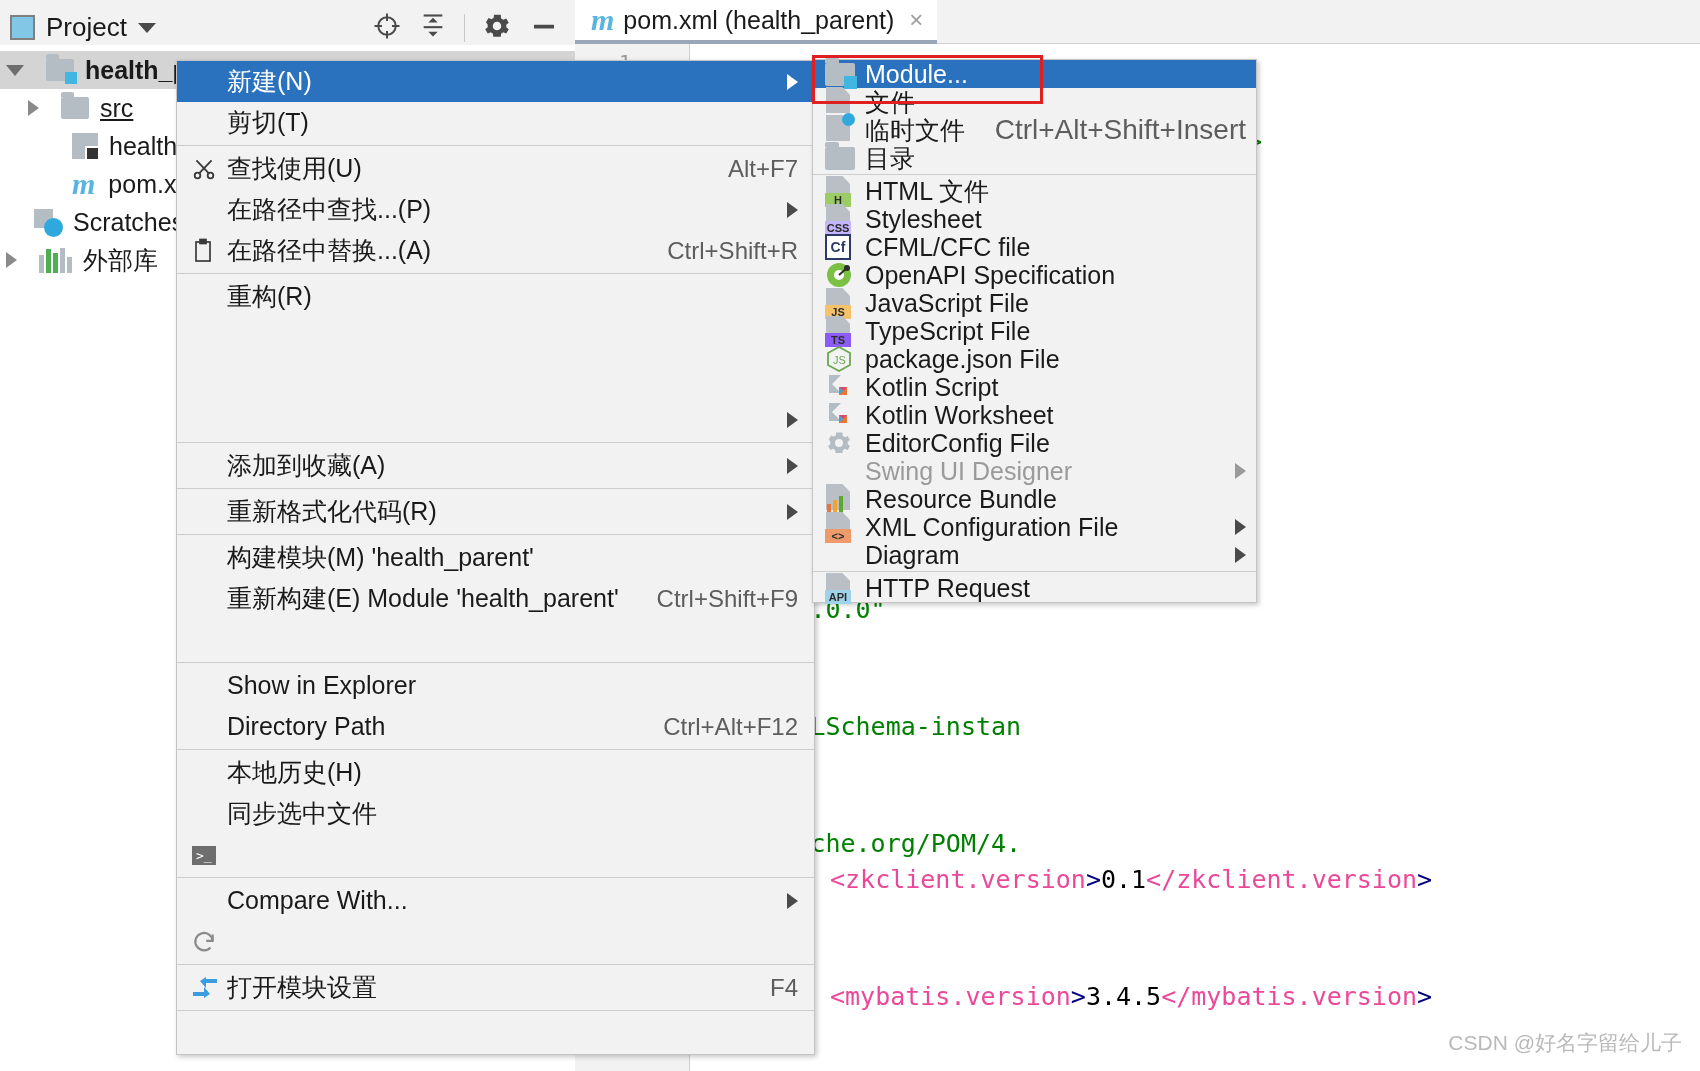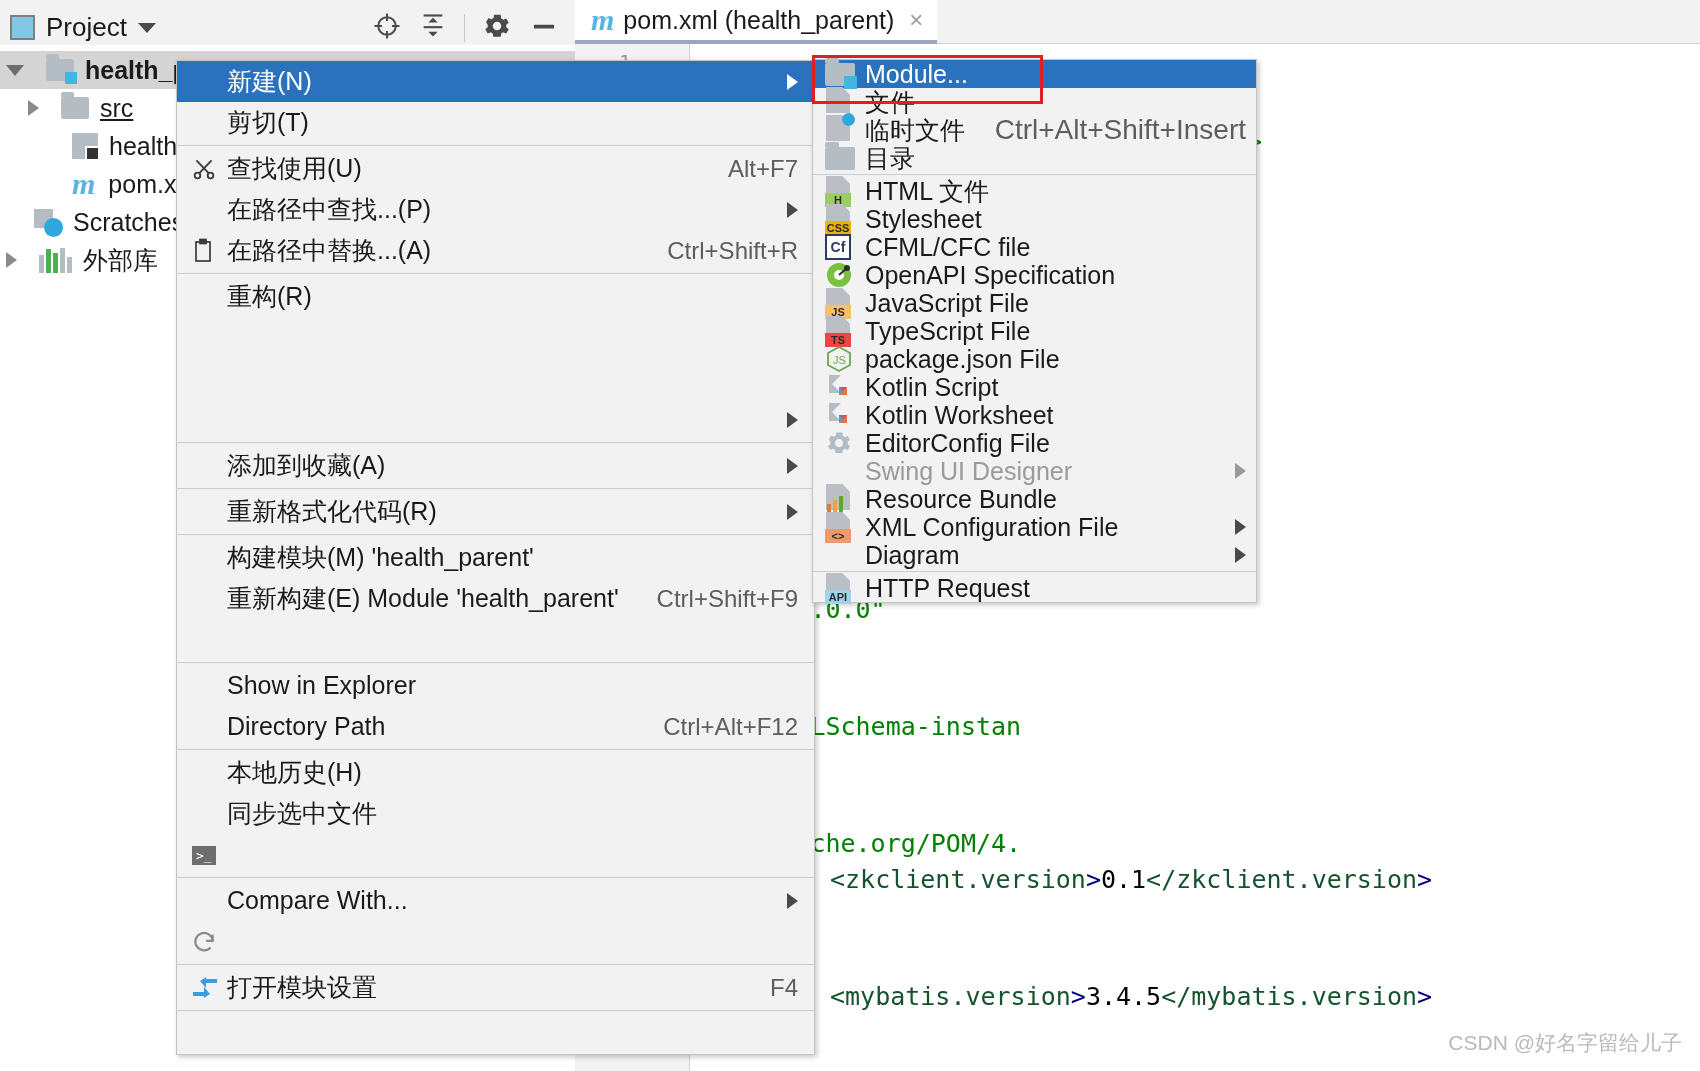--- a/index.html
+++ b/index.html
@@ -17,21 +17,21 @@
     background: #ffffff;
   }
   .code-lines {
     position: absolute; left: 690px; top: 44px; width: 1010px;
     font-family: "DejaVu Sans Mono", monospace;
     font-size: 25px; line-height: 39px; white-space: pre;
     color: #000000;
   }
   .code-lines .ln { display: block; height: 39px; }
   .tag   { color: #000080; }
-  .attr  { color: #14532d; }
+  .attr  { color: #ec4899; }
   .str   { color: #008000; }
   .txt   { color: #000000; }
 
   
   .gutter {
     position: absolute; left: 575px; top: 44px; width: 115px; height: 1027px;
     background: #f2f2f2; border-right: 1px solid #d0d0d0;
   }
   .gutter .gnum {
     position: absolute; right: 58px; font-family: "DejaVu Sans Mono", monospace;
@@ -569,21 +569,21 @@
             <span class="badge" style="background:#9ccc65;">H</span>
           </span>
       </span>
       <span>HTML 文件</span>
     </div>
 
     <div class="smi">
       <span class="ic">
         <span class="fic">
             <span class="page"></span>
-            <span class="badge" style="background:#eab308;">CSS</span>
+            <span class="badge" style="background:#c4b5fd;">CSS</span>
           </span>
       </span>
       <span>Stylesheet</span>
     </div>
 
     <div class="smi">
       <span class="ic">
         <span style="display:inline-block;width:26px;height:26px;border:2px solid #2b3a66;background:#fff;font-size:14px;line-height:22px;text-align:center;color:#2b3a66;font-weight:bold;">Cf</span>
       </span>
       <span>CFML/CFC file</span>
@@ -608,21 +608,21 @@
             <span class="badge" style="background:#f5c26b;">JS</span>
           </span>
       </span>
       <span>JavaScript File</span>
     </div>
 
     <div class="smi">
       <span class="ic">
         <span class="fic">
             <span class="page"></span>
-            <span class="badge" style="background:#ef4444;">TS</span>
+            <span class="badge" style="background:#8b5cf6;">TS</span>
           </span>
       </span>
       <span>TypeScript File</span>
     </div>
 
     <div class="smi">
       <span class="ic">
         <svg width="28" height="28" viewBox="0 0 28 28">
           <polygon points="14,2 25,8 25,20 14,26 3,20 3,8" fill="none" stroke="#6aa84f" stroke-width="1.8"></polygon>
           <text x="8" y="19" font-family="Liberation Sans, sans-serif" font-size="11" fill="#6aa84f">JS</text>

